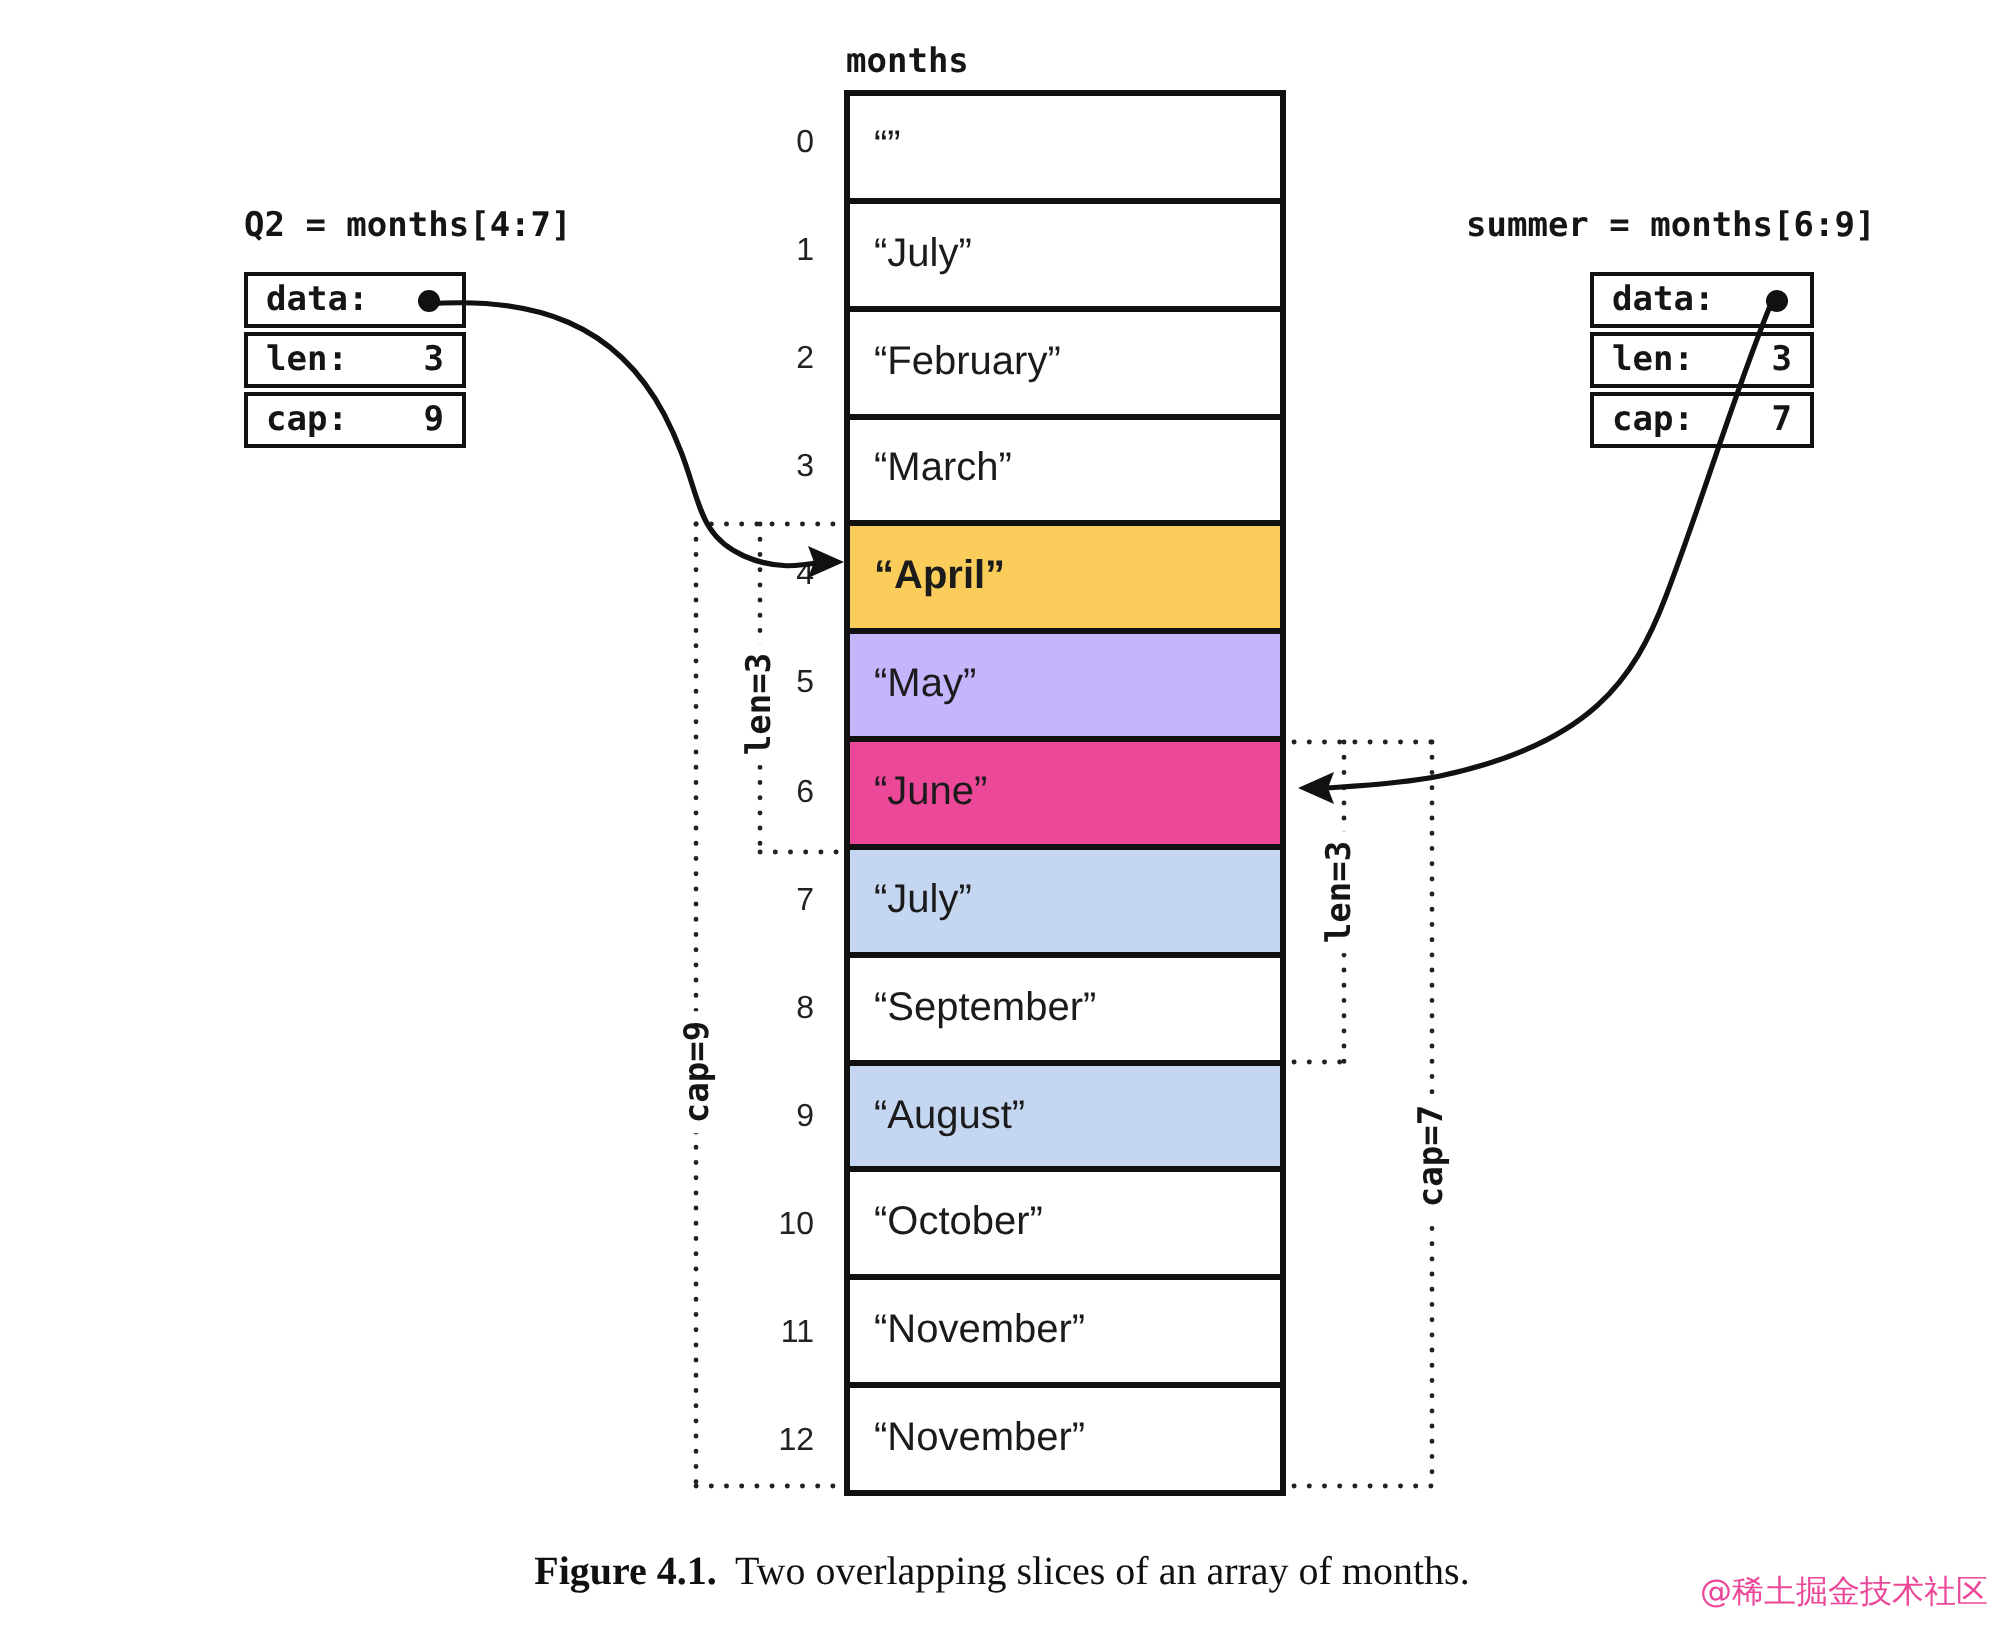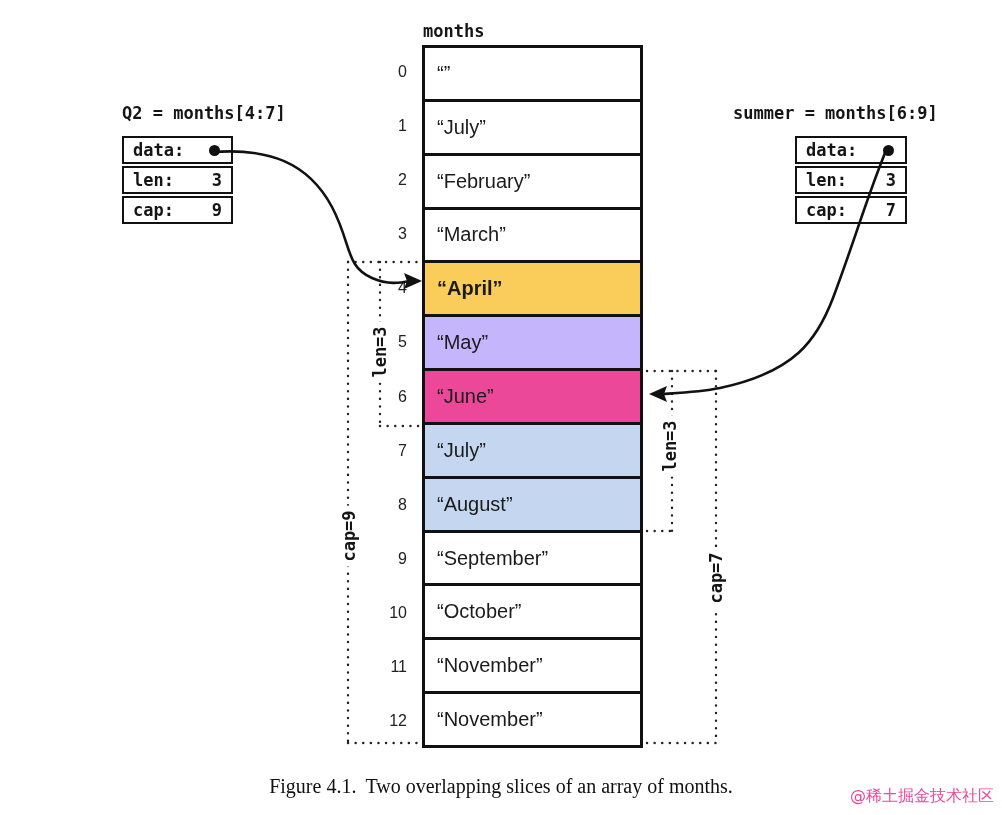--- a/index.html
+++ b/index.html
@@ -49,21 +49,21 @@
     background:#fff; padding:0 5px; font-size:17px; white-space:nowrap;
   }
 
   
   .overlay { position:absolute; left:0; top:0; pointer-events:none; }
 
   .caption {
     position:absolute; left:0; right:0; top:775px; text-align:center;
     font-family:"Liberation Serif", serif; font-size:20px; color:#101010;
   }
-  .caption .fig-label { font-weight:normal; margin-right:9px; }
+  .caption .fig-label { font-weight:bold; margin-right:9px; }
 
   .watermark {
     position:absolute; right:8px; top:786px; font-size:16px; color:#ec4899;
     font-family:"DejaVu Sans", sans-serif;
   }
 </style>
 </head>
 <body>
 
 <div class="canvas">
@@ -104,25 +104,25 @@
       </div>
     <div class="cell" style="background: #c4b5fd;">
         <span>“May”</span>
       </div>
     <div class="cell" style="background: #ec4899;">
         <span>“June”</span>
       </div>
     <div class="cell" style="background: rgb(197, 215, 240);">
         <span>“July”</span>
       </div>
+    <div class="cell">
+        <span>“September”</span>
+      </div>
     <div class="cell" style="background: rgb(197, 215, 240);">
         <span>“August”</span>
-      </div>
-    <div class="cell">
-        <span>“September”</span>
       </div>
     <div class="cell">
         <span>“October”</span>
       </div>
     <div class="cell">
         <span>“November”</span>
       </div>
     <div class="cell">
         <span>“November”</span>
       </div>

